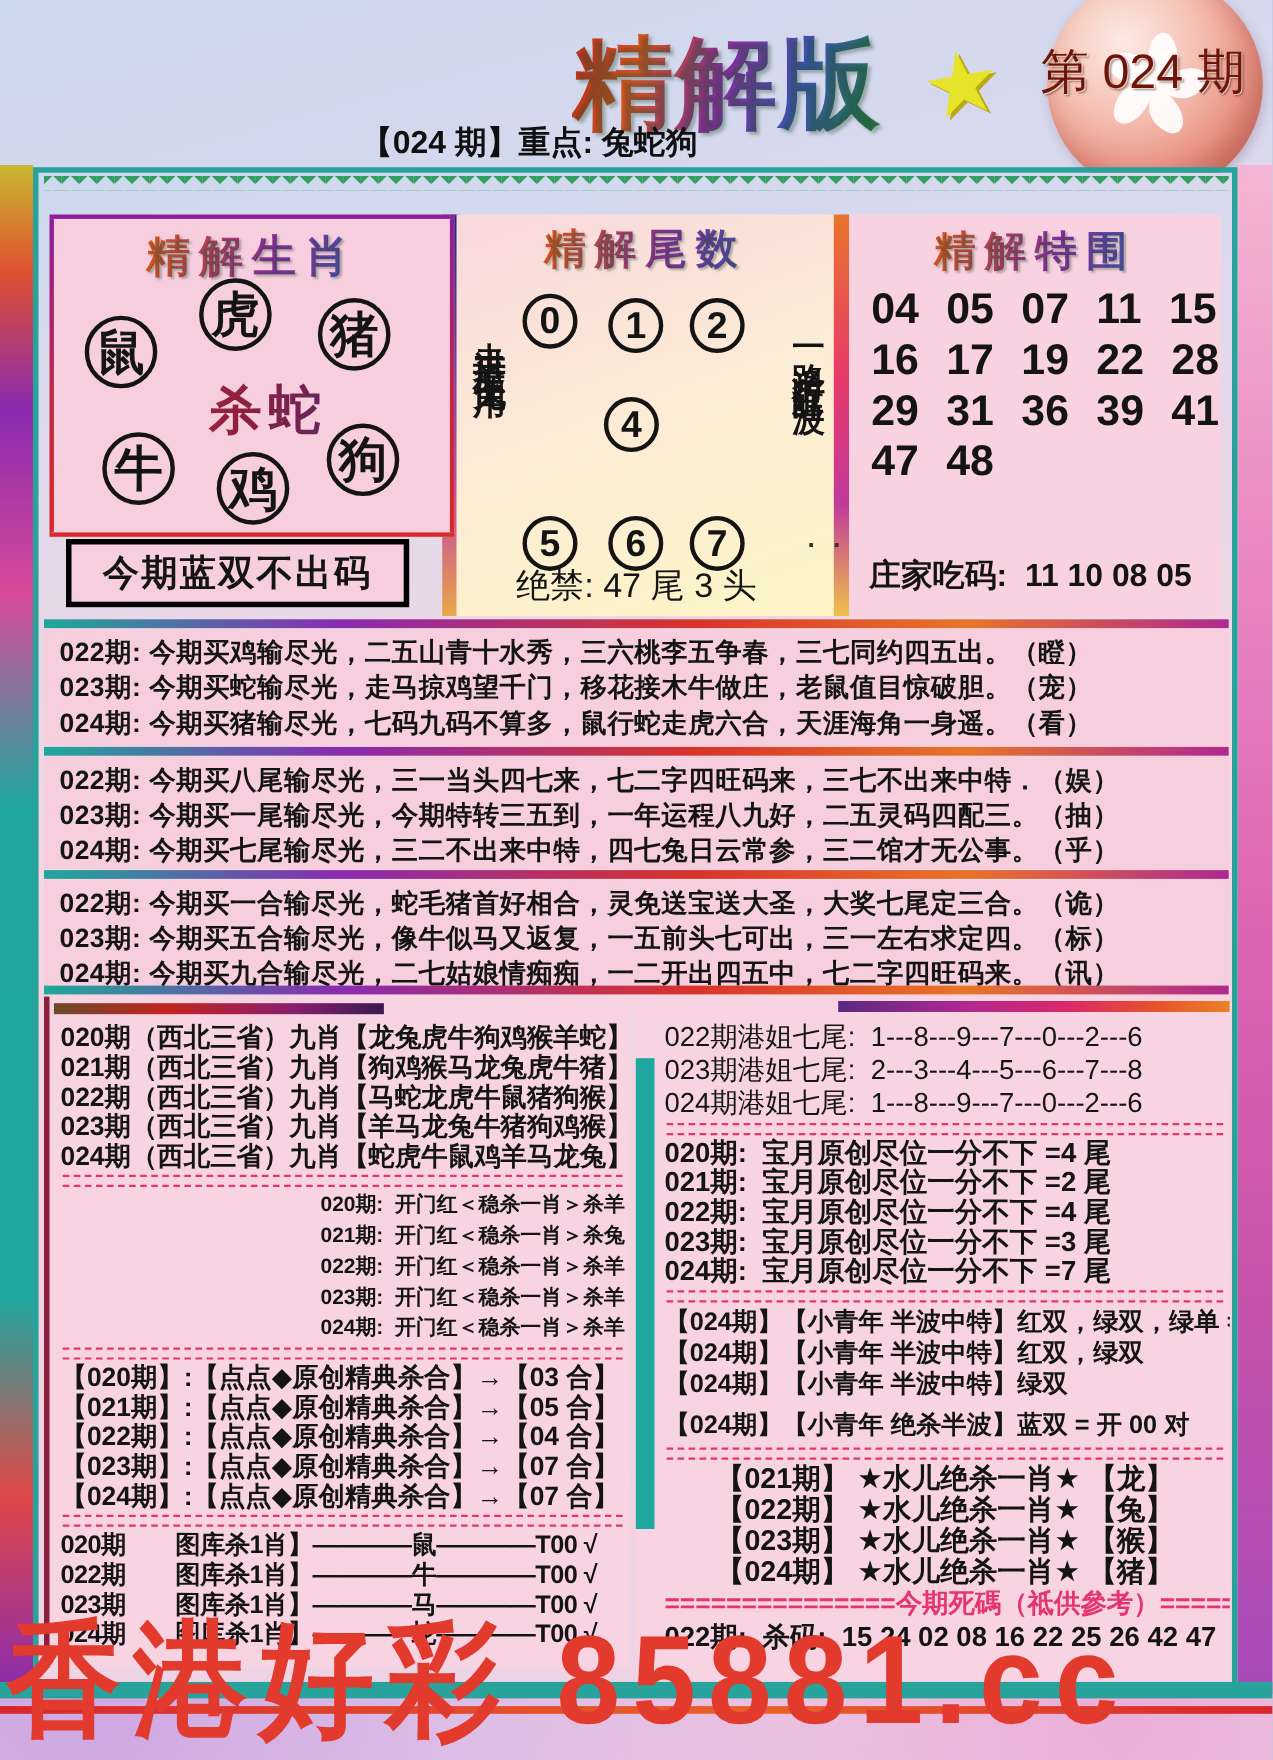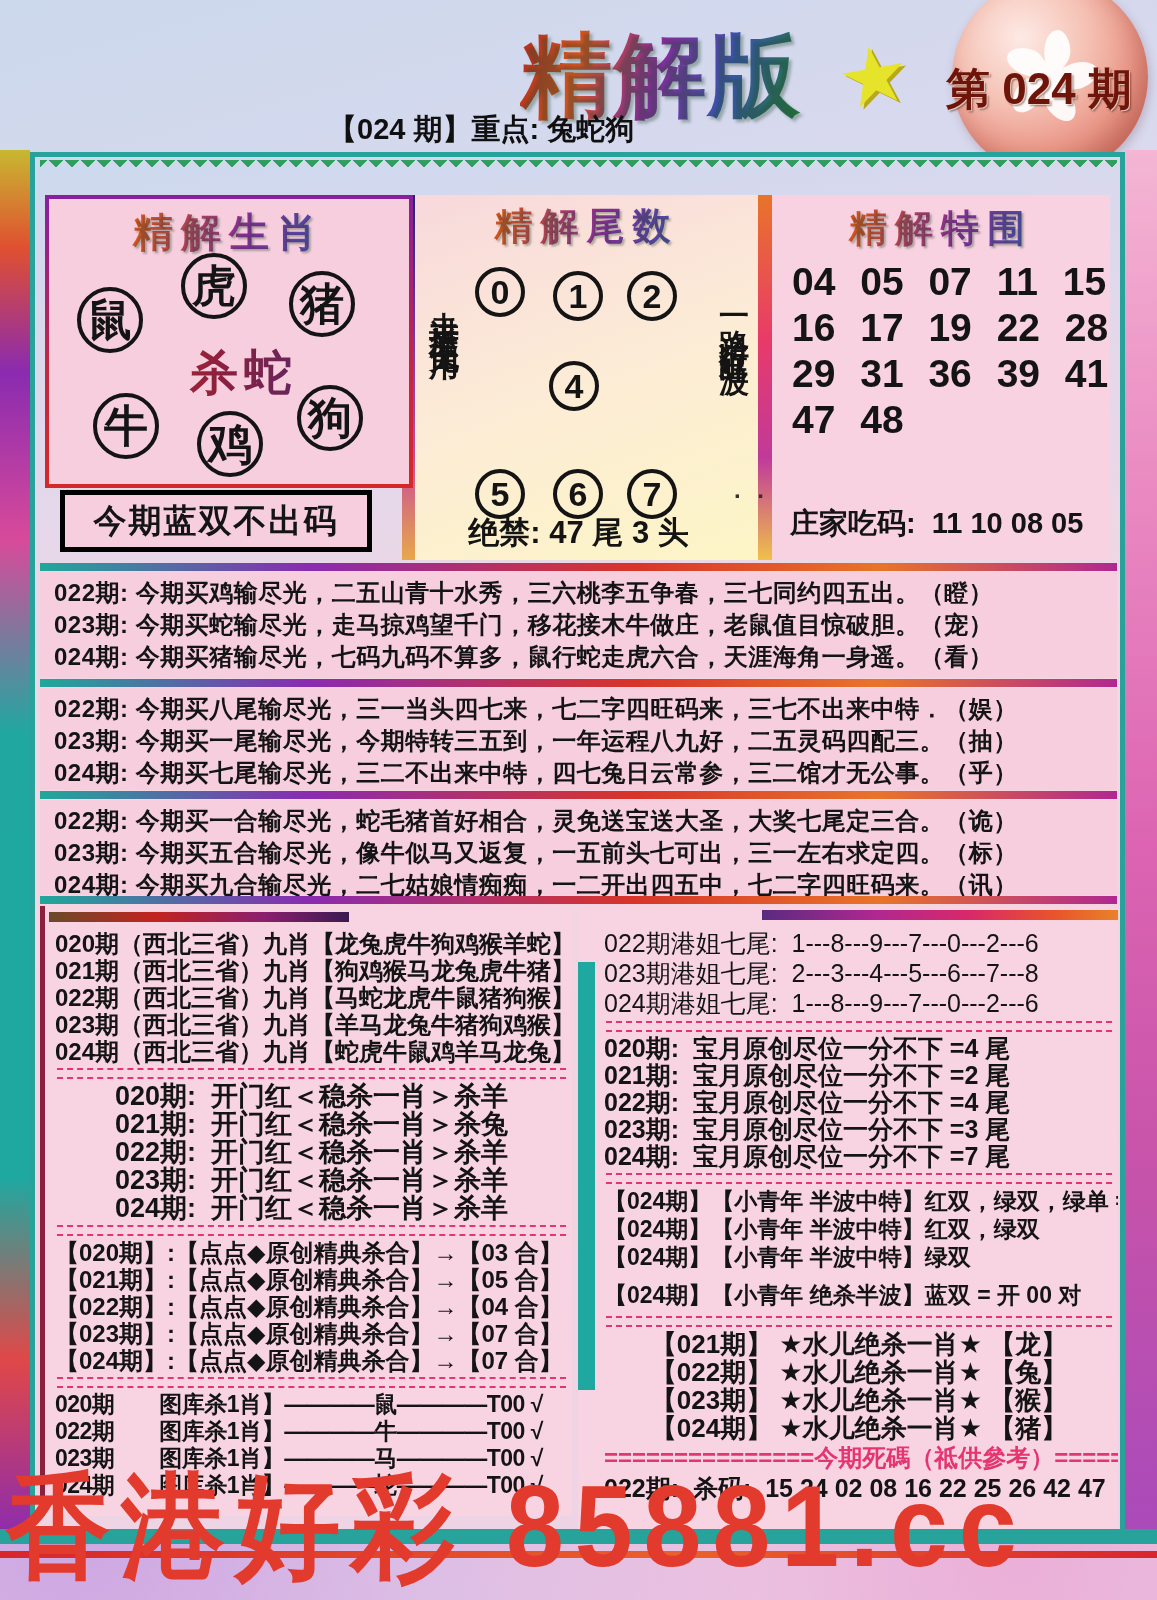--- a/index.html
+++ b/index.html
@@ -19,21 +19,21 @@
     background:linear-gradient(105deg,#b5281e 0%,#d8541e 22%,#8a2ba0 48%,#3a55b0 72%,#23793f 96%);
     -webkit-background-clip:text;background-clip:text;color:transparent;
     text-shadow:3px 3px 3px rgba(35,75,45,.35);
   }
   #hdr-star{left:838px;top:30px;font-size:80px;color:#e6e42a;transform:rotate(-10deg);
     text-shadow:3px 3px 0 #b9a818;}
   #hk-sphere{left:952px;top:-22px;width:196px;height:198px;border-radius:50%;
     background:radial-gradient(circle at 35% 30%, #fdeae5 0%, #f5c2b5 35%, #eb9a8b 60%, #d97b6c 82%, #c96a5d 100%);
     box-shadow:inset -8px -12px 24px rgba(150,60,50,.35), 2px 4px 10px rgba(100,60,80,.25);}
   #hk-sphere svg{position:absolute;left:23px;top:24px;}
-  #hdr-issue{left:946px;top:60px;font-size:44px;font-weight:700;color:#6e1408;white-space:nowrap;
+  #hdr-issue{left:946px;top:36px;font-size:44px;font-weight:400;color:#6e1408;white-space:nowrap;
     text-shadow:1px 1px 0 rgba(255,240,230,.7), 2px 2px 2px rgba(60,20,10,.5);}
   #hdr-focus{left:328px;top:110px;font-size:29px;font-weight:800;color:#101010;white-space:nowrap;}
   
   #lstrip{left:0;top:150px;width:30px;height:1390px;
     background:linear-gradient(180deg,#c8b830 0%,#e05030 7%,#8a2bb0 16%,#d84a9a 28%,#20a8a0 42%,#1fa8a0 74%,#e04848 87%,#8a2bb0 100%);}
   #rstrip{right:0;top:150px;width:32px;height:1390px;
     background:linear-gradient(180deg,#f4b6d4 0%,#ea8ac2 24%,#dc64b2 50%,#c653aa 74%,#a94aba 100%);}
   #frame{left:30px;top:152px;width:1095px;height:1384px;border:5px solid #27a39b;box-sizing:border-box;
     background:linear-gradient(172deg,#ccd9ee 0%,#e0d8ec 18%,#f3d7e2 42%,#f2d3e0 72%,#ecd4e6 100%);}
   #zigzag{left:40px;top:160px;width:1077px;height:13px;
@@ -63,21 +63,21 @@
   #b2{left:415px;top:195px;width:343px;height:365px;
     background:linear-gradient(160deg,#f8d8dc 0%,#fcecd6 50%,#fdf5c6 100%);}
   #b2 .boxtitle{top:6px;font-size:38px;}
   .vtext{position:absolute;writing-mode:vertical-rl;text-orientation:upright;font-weight:900;font-size:30px;
     letter-spacing:7px;color:#141414;}
   #vl{left:8px;top:92px;} #vr{right:4px;top:104px;}
   .dc{position:absolute;width:50px;height:50px;border:4px solid #141414;border-radius:50%;box-sizing:border-box;
     display:flex;align-items:center;justify-content:center;font-size:34px;font-weight:900;}
   .dc0{left:60px;top:72px}.dc1{left:138px;top:76px}.dc2{left:212px;top:76px}
   .dc3{left:134px;top:166px}.dc4{left:60px;top:274px}.dc5{left:138px;top:274px}.dc6{left:212px;top:274px}
-  #ban{position:absolute;left:0;right:16px;bottom:6px;text-align:center;font-size:31px;font-weight:700;}
+  #ban{position:absolute;left:0;right:16px;bottom:6px;text-align:center;font-size:31px;font-weight:400;}
   #dots{left:734px;top:476px;font-size:24px;font-weight:900;letter-spacing:5px;color:#333;}
   #b3{left:772px;top:195px;width:338px;height:365px;background:#f8d2e0;}
   #b3 .boxtitle{top:8px;font-size:38px;}
   #nums{position:absolute;left:20px;top:64px;width:300px;}
   .nrow{font-size:39px;font-weight:900;line-height:46px;word-spacing:14px;white-space:pre;}
   #banker{position:absolute;left:18px;bottom:16px;font-size:29px;font-weight:800;white-space:pre;}
   
   .hband{left:40px;width:1077px;height:8px;
     background:linear-gradient(90deg,#1fa89a 0%,#8a2bb0 25%,#d8342a 55%,#e8742a 78%,#b02890 100%);}
   #hb0{top:563px}#hb1{top:679px}#hb2{top:791px}#hb3{top:896px}
@@ -90,21 +90,21 @@
     border-left:5px solid #8a1f3e;padding:10px 4px 0 10px;overflow:hidden;}
   .lp-bar{width:300px;height:10px;margin:-4px 0 8px -6px;
     background:linear-gradient(90deg,#6a4a2a,#c2241e 35%,#8a1f6e 72%,#3a1a50);}
   #rp{left:578px;top:906px;width:540px;height:624px;background:#f8d4e2;box-sizing:border-box;
     padding:4px 4px 0 26px;overflow:hidden;}
   .rp-bar{width:356px;height:10px;margin:0 -4px 8px auto;
     background:linear-gradient(90deg,#5a2a80,#b02890 32%,#d8286a 58%,#e8542a 82%,#e8822a);}
   #rvbar{left:578px;top:962px;width:17px;height:428px;background:#1fa8a0;}
   .dd{border-top:2px dashed #e4356f;border-bottom:2px dashed #e4356f;height:7px;margin:3px 2px;}
   .lrow{font-size:24px;font-weight:800;line-height:27px;white-space:pre;}
-  .lrow-c{font-size:27px;font-weight:800;line-height:28px;text-align:center;white-space:pre;}
+  .lrow-c{font-size:19px;font-weight:800;line-height:28px;text-align:right;white-space:pre;}
   .trow{font-size:23px;font-weight:800;line-height:27px;white-space:pre;letter-spacing:-0.5px;}
   .rrow{font-size:25px;font-weight:400;line-height:30px;white-space:pre;}
   .brow{font-size:25px;font-weight:800;line-height:27px;white-space:pre;}
   .qrow{font-size:23px;font-weight:800;line-height:28px;white-space:pre;}
   .srow{font-size:26px;font-weight:800;line-height:28px;text-align:center;white-space:pre;}
   .marow{font-size:25px;font-weight:800;line-height:29px;white-space:pre;}
   .dead{color:#e4356f;font-size:24px;font-weight:900;text-align:center;line-height:28px;white-space:pre;margin:2px 0;}
   .sp10{height:10px}.sp4{height:4px}
   
   #tealbar{left:0;top:1529px;width:1157px;height:15px;background:#27a39b;z-index:4;}

